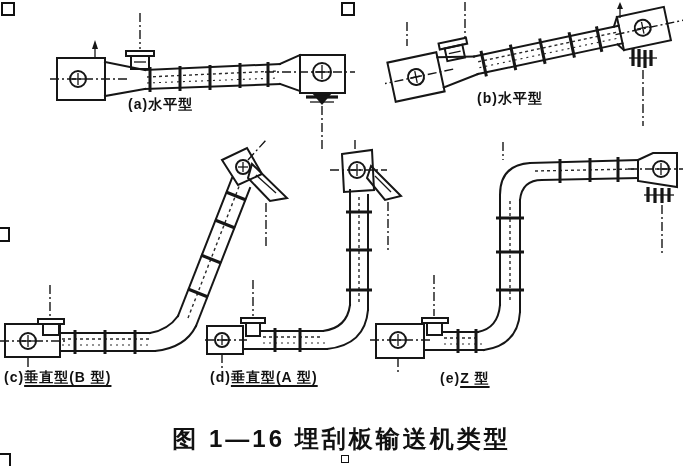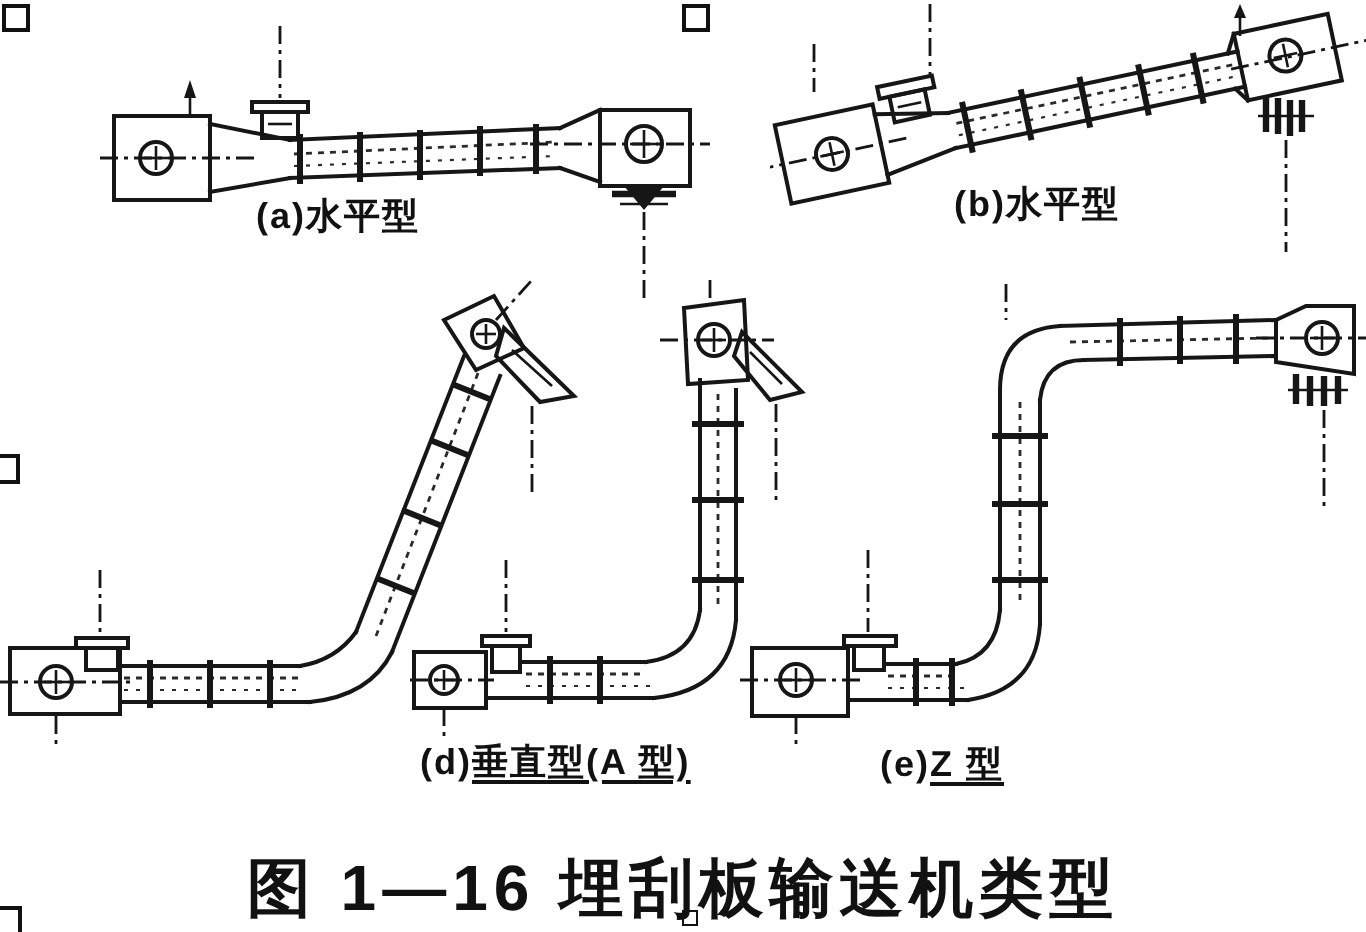--- a/index.html
+++ b/index.html
@@ -8,24 +8,24 @@
   .drawing{position:absolute;}
   svg{display:block;}
   .ln{stroke:#161616;stroke-width:2;fill:none;stroke-linecap:square;}
   .thin{stroke:#161616;stroke-width:1.3;fill:none;}
   .tk{stroke:#161616;stroke-width:3;fill:none;stroke-linecap:butt;}
   .dd{stroke:#161616;stroke-width:1.4;fill:none;stroke-dasharray:9 3 2 3;}
   .sp{stroke:#2a2a2a;stroke-width:1.4;fill:none;stroke-dasharray:3 3;}
   .sp2{stroke:#2a2a2a;stroke-width:1.1;fill:none;stroke-dasharray:2 4;}
   .fl{fill:#161616;stroke:none;}
   .hv{stroke:#161616;stroke-width:3.2;fill:none;}
-  .sublabel{position:absolute;font-weight:700;font-size:18px;letter-spacing:1px;white-space:nowrap;}
+  .sublabel{position:absolute;font-weight:700;font-size:14px;letter-spacing:1px;white-space:nowrap;}
   .u{text-decoration:underline;text-decoration-thickness:2px;text-underline-offset:3px;}
   .caption{position:absolute;left:0;right:0;top:423px;text-align:center;font-weight:700;
-           font-size:32px;letter-spacing:3px;white-space:nowrap;}
+           font-size:24px;letter-spacing:3px;white-space:nowrap;}
   .regmark{position:absolute;border:2px solid #111;background:#fff;}
 </style>
 </head>
 <body>
 
 <div id="page">
 
   <div class="regmark" style="left:1px;top:2px;width:10px;height:10px;"></div>
   <div class="regmark" style="left:341px;top:2px;width:10px;height:10px;"></div>
   <div class="regmark" style="left:-5px;top:227px;width:11px;height:11px;"></div>
@@ -279,20 +279,23 @@
       </g>
     </svg>
   </div>
 
   <div class="sublabel" style="left:128px;top:96px;">
     <span>(a)</span><span>水平型</span>
   </div>
   <div class="sublabel" style="left:477px;top:90px;">
     <span>(b)</span><span>水平型</span>
   </div>
+  <div class="sublabel" style="left:4px;top:369px;">
+    <span>(c)</span><span class="u">垂直型(B 型)</span>
+  </div>
   <div class="sublabel" style="left:440px;top:370px;">
     <span>(e)</span><span class="u">Z 型</span>
   </div>
   <div class="sublabel" style="left:210px;top:369px;">
     <span>(d)</span><span class="u">垂直型(A 型)</span>
   </div>
 
   <div class="caption">图 1—16  埋刮板输送机类型</div>
 
 </div>

